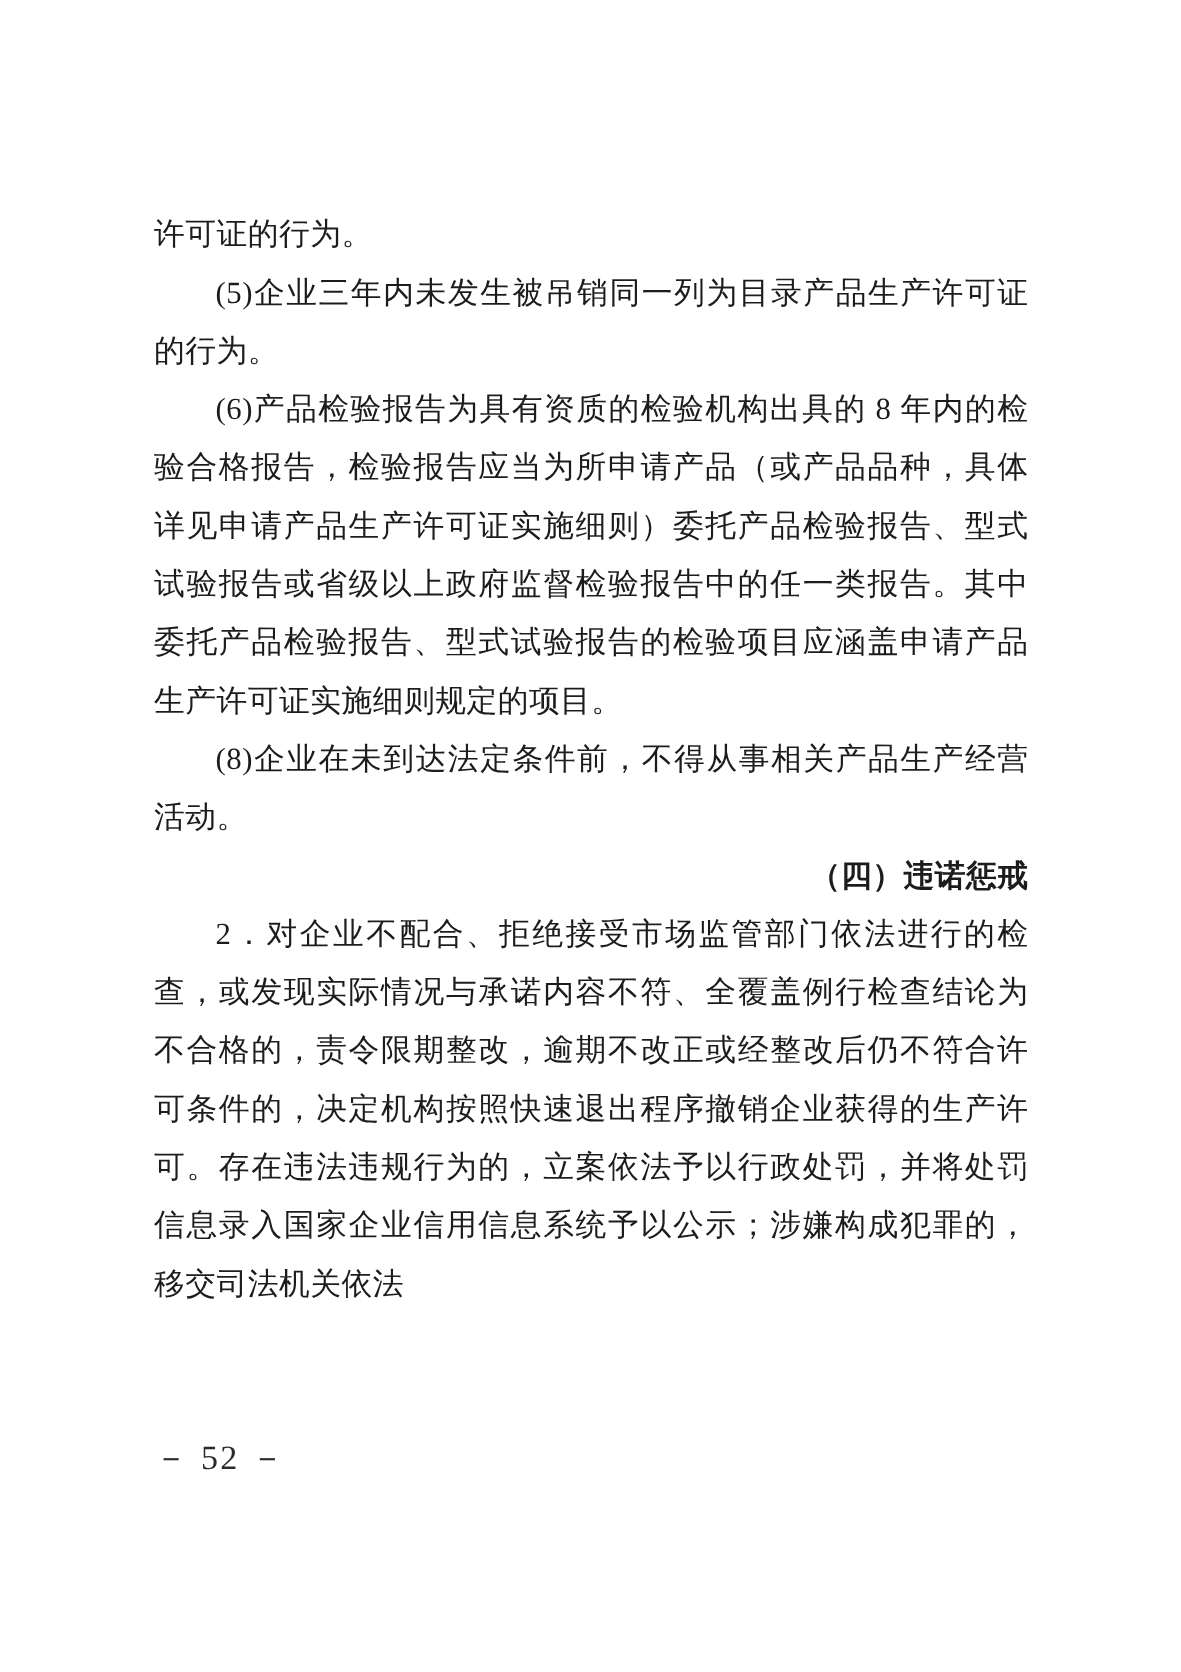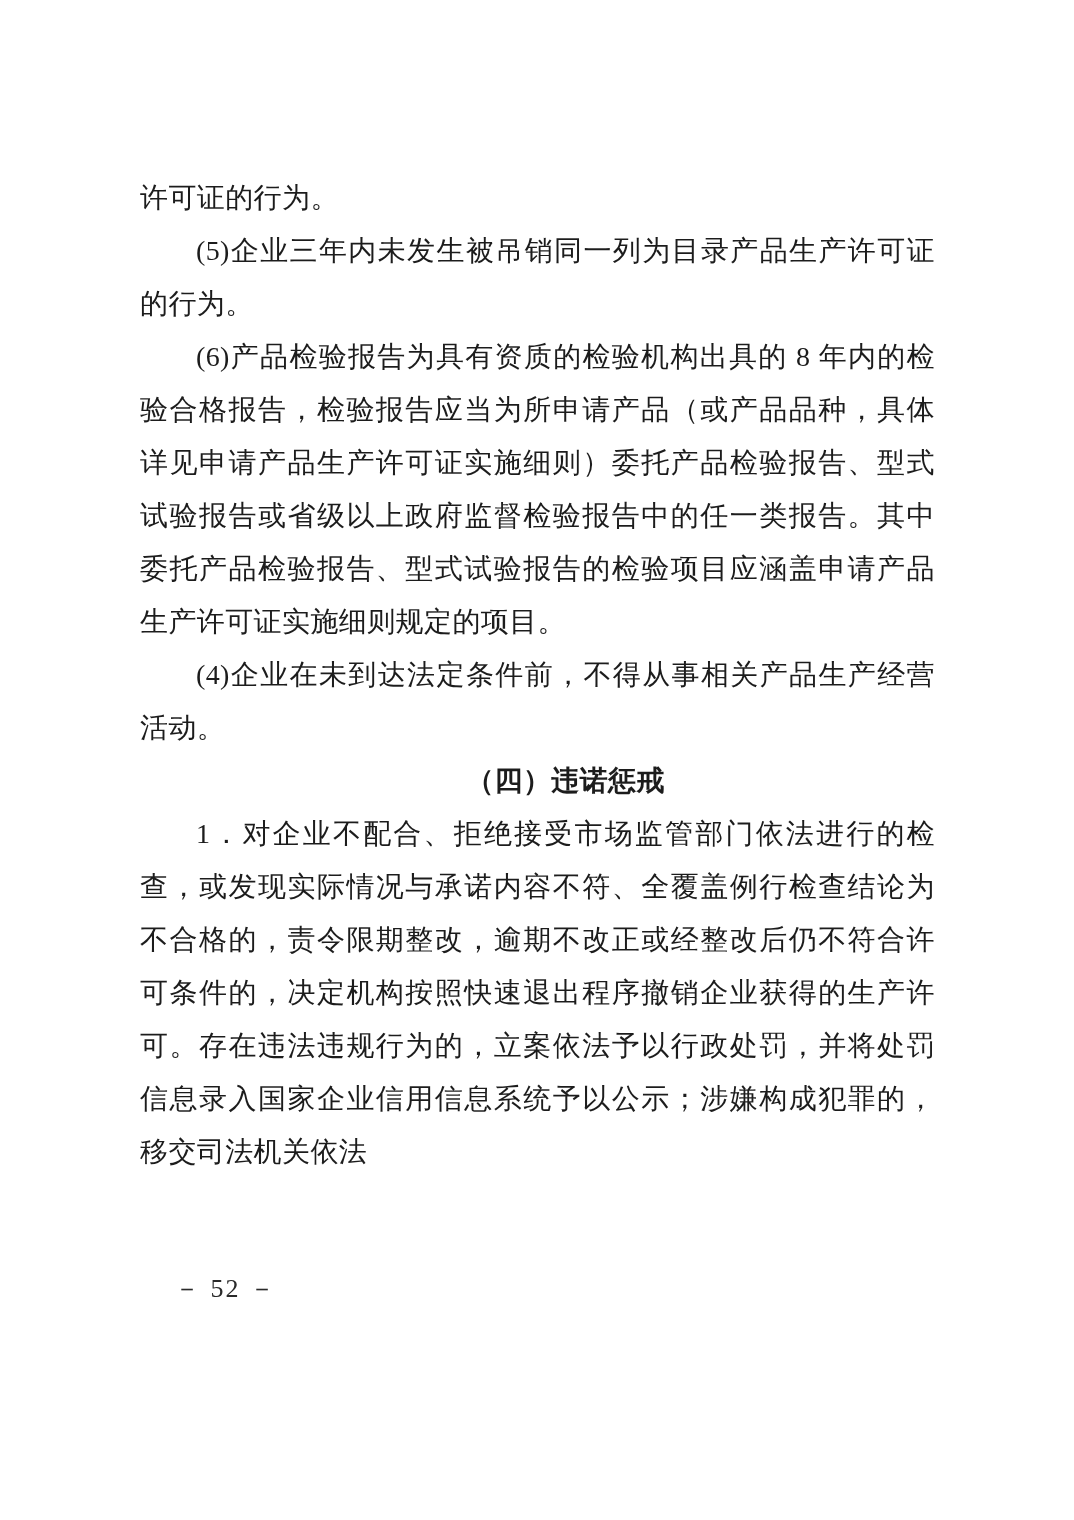--- a/index.html
+++ b/index.html
@@ -12,56 +12,55 @@
     width: 1074px;
     height: 1520px;
     background: #ffffff;
     overflow: hidden;
     font-family: "Liberation Serif", "DejaVu Serif", serif;
     color: #1c1c1c;
   }
   .doc-body {
     position: absolute;
     left: 140px;
-    top: 171px;
+    top: 187px;
     width: 795px;
   }
   .para {
     margin: 0;
     font-size: 28px;
     line-height: 53px;
     letter-spacing: 0.4px;
     text-align: justify;
     text-indent: 2em;
     word-break: break-all;
   }
   .para.no-indent {
     text-indent: 0;
   }
   .para.heading {
     font-weight: bold;
-    text-align: center;
+    text-align: right;
   }
   .footer-pagenum {
     position: absolute;
     left: 140px;
-    top: 1272px;
-    font-size: 26px;
+    top: 1308px;
+    font-size: 31px;
     line-height: 34px;
     letter-spacing: 2px;
     color: #2a2a2a;
-    margin-left: 34px;
   }
 </style>
 </head>
 <body>
 
 <div class="page">
   <div class="doc-body">
     <p class="para no-indent">许可证的行为。</p>
     <p class="para">(5)企业三年内未发生被吊销同一列为目录产品生产许可证的行为。</p>
     <p class="para">(6)产品检验报告为具有资质的检验机构出具的 8 年内的检验合格报告，检验报告应当为所申请产品（或产品品种，具体详见申请产品生产许可证实施细则）委托产品检验报告、型式试验报告或省级以上政府监督检验报告中的任一类报告。其中委托产品检验报告、型式试验报告的检验项目应涵盖申请产品生产许可证实施细则规定的项目。</p>
-    <p class="para">(4)企业在未到达法定条件前，不得从事相关产品生产经营活动。</p>
+    <p class="para">(8)企业在未到达法定条件前，不得从事相关产品生产经营活动。</p>
     <p class="para heading">（四）违诺惩戒</p>
-    <p class="para">1．对企业不配合、拒绝接受市场监管部门依法进行的检查，或发现实际情况与承诺内容不符、全覆盖例行检查结论为不合格的，责令限期整改，逾期不改正或经整改后仍不符合许可条件的，决定机构按照快速退出程序撤销企业获得的生产许可。存在违法违规行为的，立案依法予以行政处罚，并将处罚信息录入国家企业信用信息系统予以公示；涉嫌构成犯罪的，移交司法机关依法</p>
+    <p class="para">2．对企业不配合、拒绝接受市场监管部门依法进行的检查，或发现实际情况与承诺内容不符、全覆盖例行检查结论为不合格的，责令限期整改，逾期不改正或经整改后仍不符合许可条件的，决定机构按照快速退出程序撤销企业获得的生产许可。存在违法违规行为的，立案依法予以行政处罚，并将处罚信息录入国家企业信用信息系统予以公示；涉嫌构成犯罪的，移交司法机关依法</p>
   </div>
   <div class="footer-pagenum">－ 52 －</div>
 </div>
 
 </body></html>

